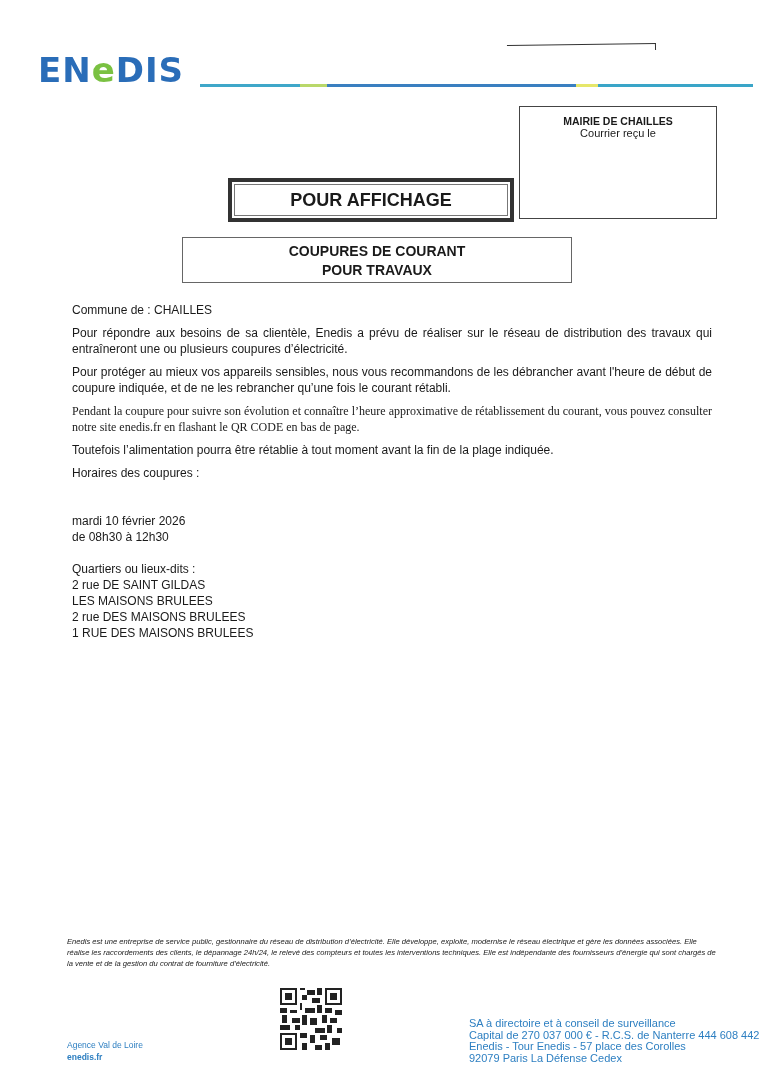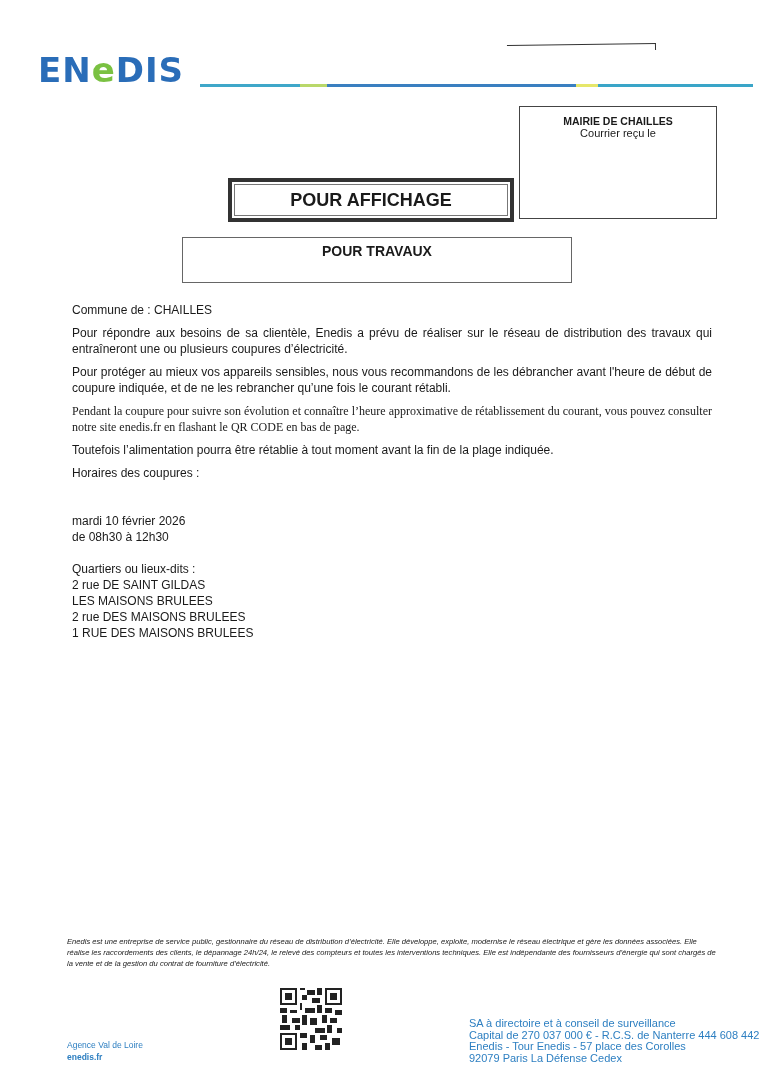--- a/index.html
+++ b/index.html
@@ -45,20 +45,21 @@
 <div class="abs header-line"></div>
 <div class="abs scan-mark"></div>
 
 <div class="abs stamp">
   <div class="abs stamp-title">MAIRIE DE CHAILLES</div>
   <div class="abs stamp-sub">Courrier reçu le</div>
 </div>
 
 <div class="abs affichage">POUR AFFICHAGE</div>
 <div class="abs coupures">
+  <div>COUPURES DE COURANT</div>
   <div>POUR TRAVAUX</div>
 </div>
 
 <div class="abs body-text" style="top:302px;">Commune de : CHAILLES</div>
 <div class="abs body-text" style="top:325px;">Pour répondre aux besoins de sa clientèle, Enedis a prévu de réaliser sur le réseau de distribution des travaux qui entraîneront une ou plusieurs coupures d’électricité.</div>
 <div class="abs body-text" style="top:364px;">Pour protéger au mieux vos appareils sensibles, nous vous recommandons de les débrancher avant l'heure de début de coupure indiquée, et de ne les rebrancher qu’une fois le courant rétabli.</div>
 <div class="abs body-text" style="top:403px;font-family:Liberation Serif, serif;">Pendant la coupure pour suivre son évolution et connaître l’heure approximative de rétablissement du courant, vous pouvez consulter notre site enedis.fr en flashant le QR CODE en bas de page.</div>
 <div class="abs body-text" style="top:442px;"><span class="u">Toutefois l’alimentation pourra être rétablie à tout moment avant la fin de la plage indiquée</span><span>.</span></div>
 <div class="abs body-text" style="top:465px;">Horaires des coupures :</div>
 

